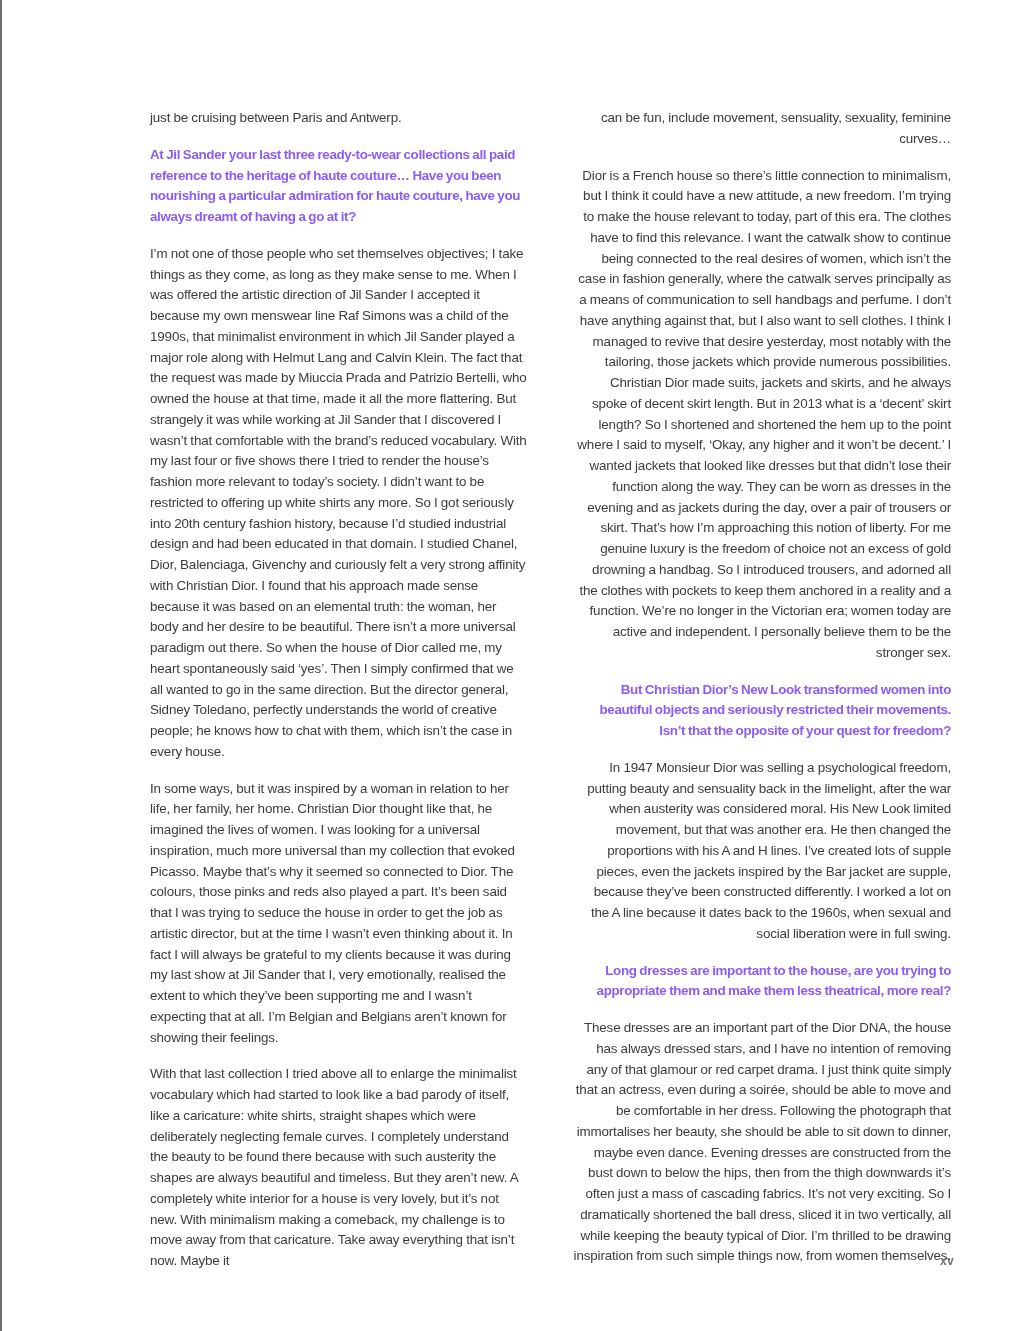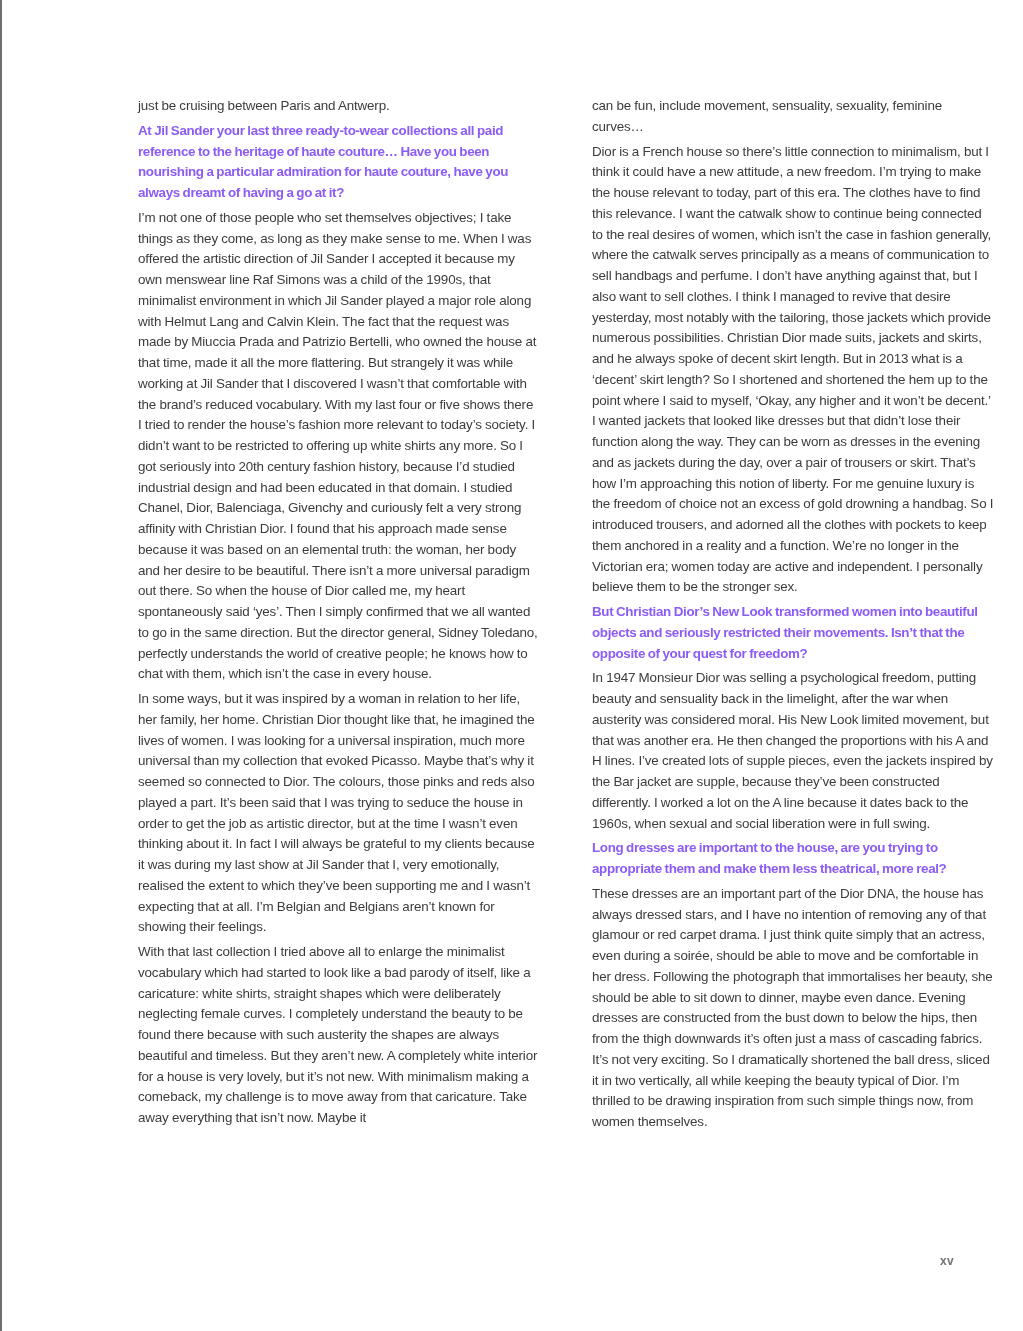--- a/index.html
+++ b/index.html
@@ -26,23 +26,23 @@
       position: absolute;
       top: 92px;
       width: 410px;
       font-size: 13.4px;
       line-height: 20.75px;
       color: #3c3c3c;
       letter-spacing: -0.15px;
       word-spacing: -0.3px;
     }
     .col-left { left: 134px; }
-    .col-right { left: 588px; }
+    .col-right { left: 557px; text-align: right; }
     .column p {
-      margin: 4px;
+      margin: 16px;
       padding: 0;
     }
     .column p.q {
       font-weight: bold;
       color: #8b5cf6;
       letter-spacing: -0.35px;
       word-spacing: -0.6px;
     }
     .folio {
       position: absolute;

